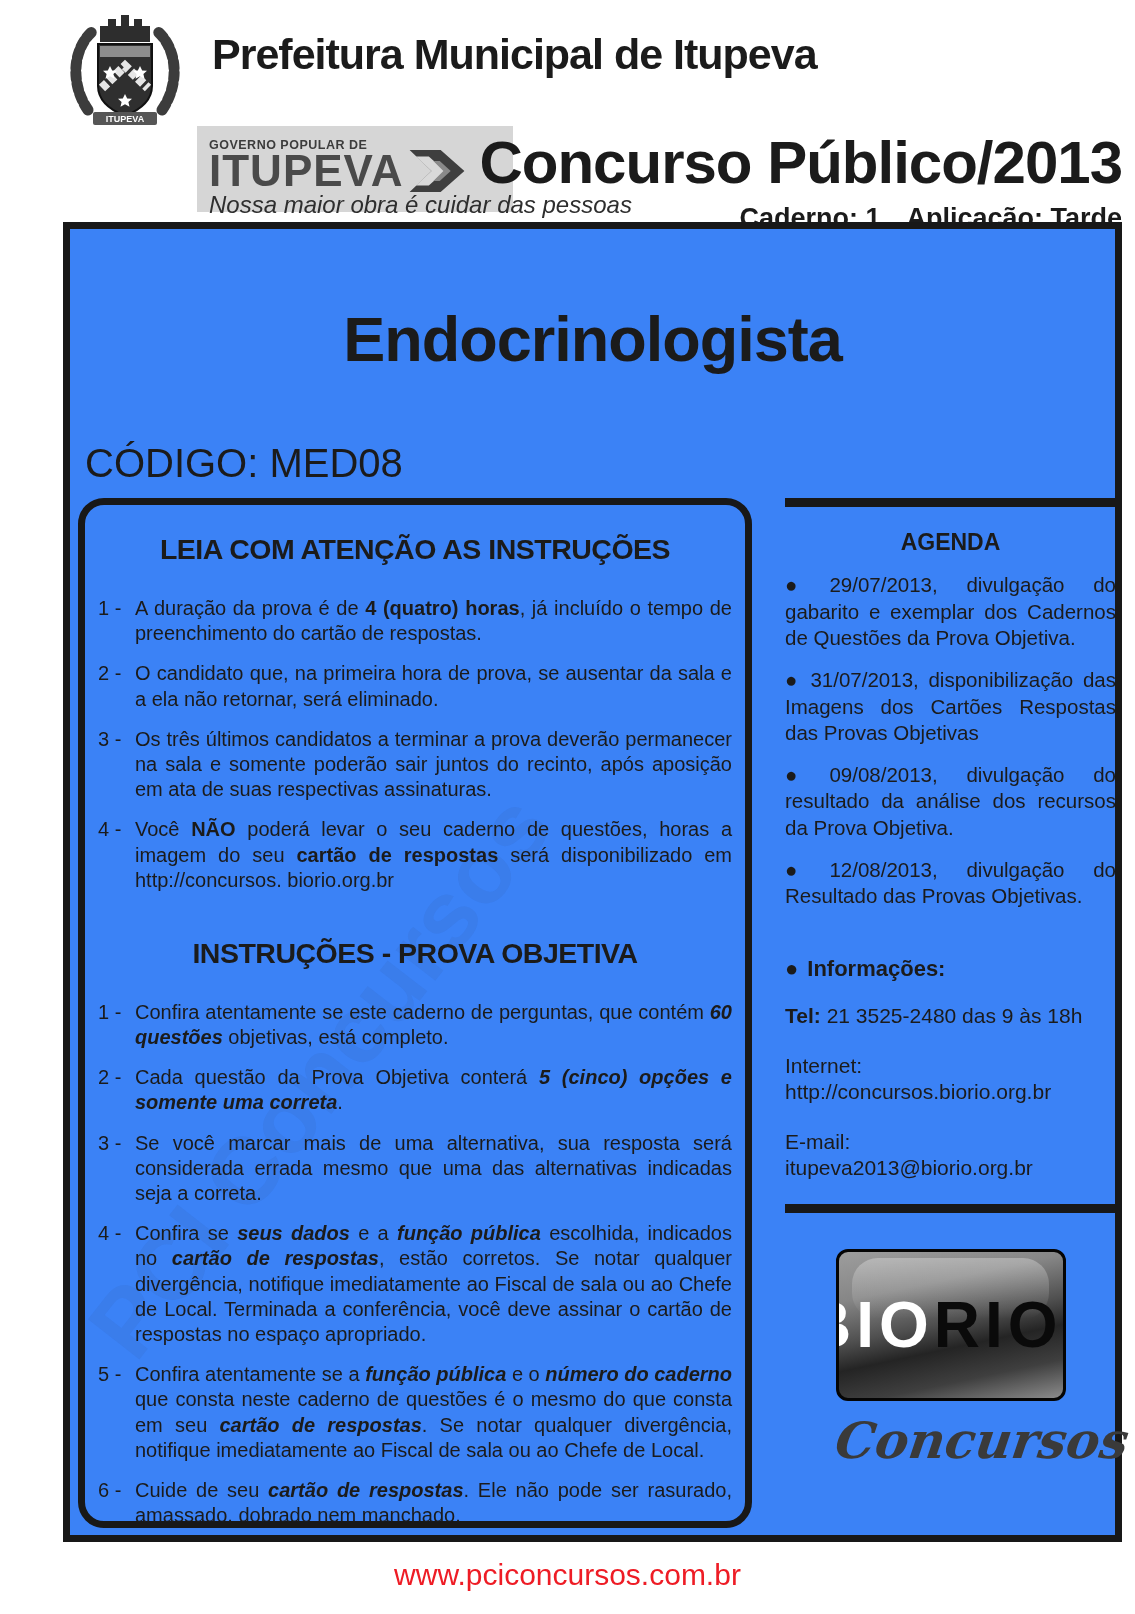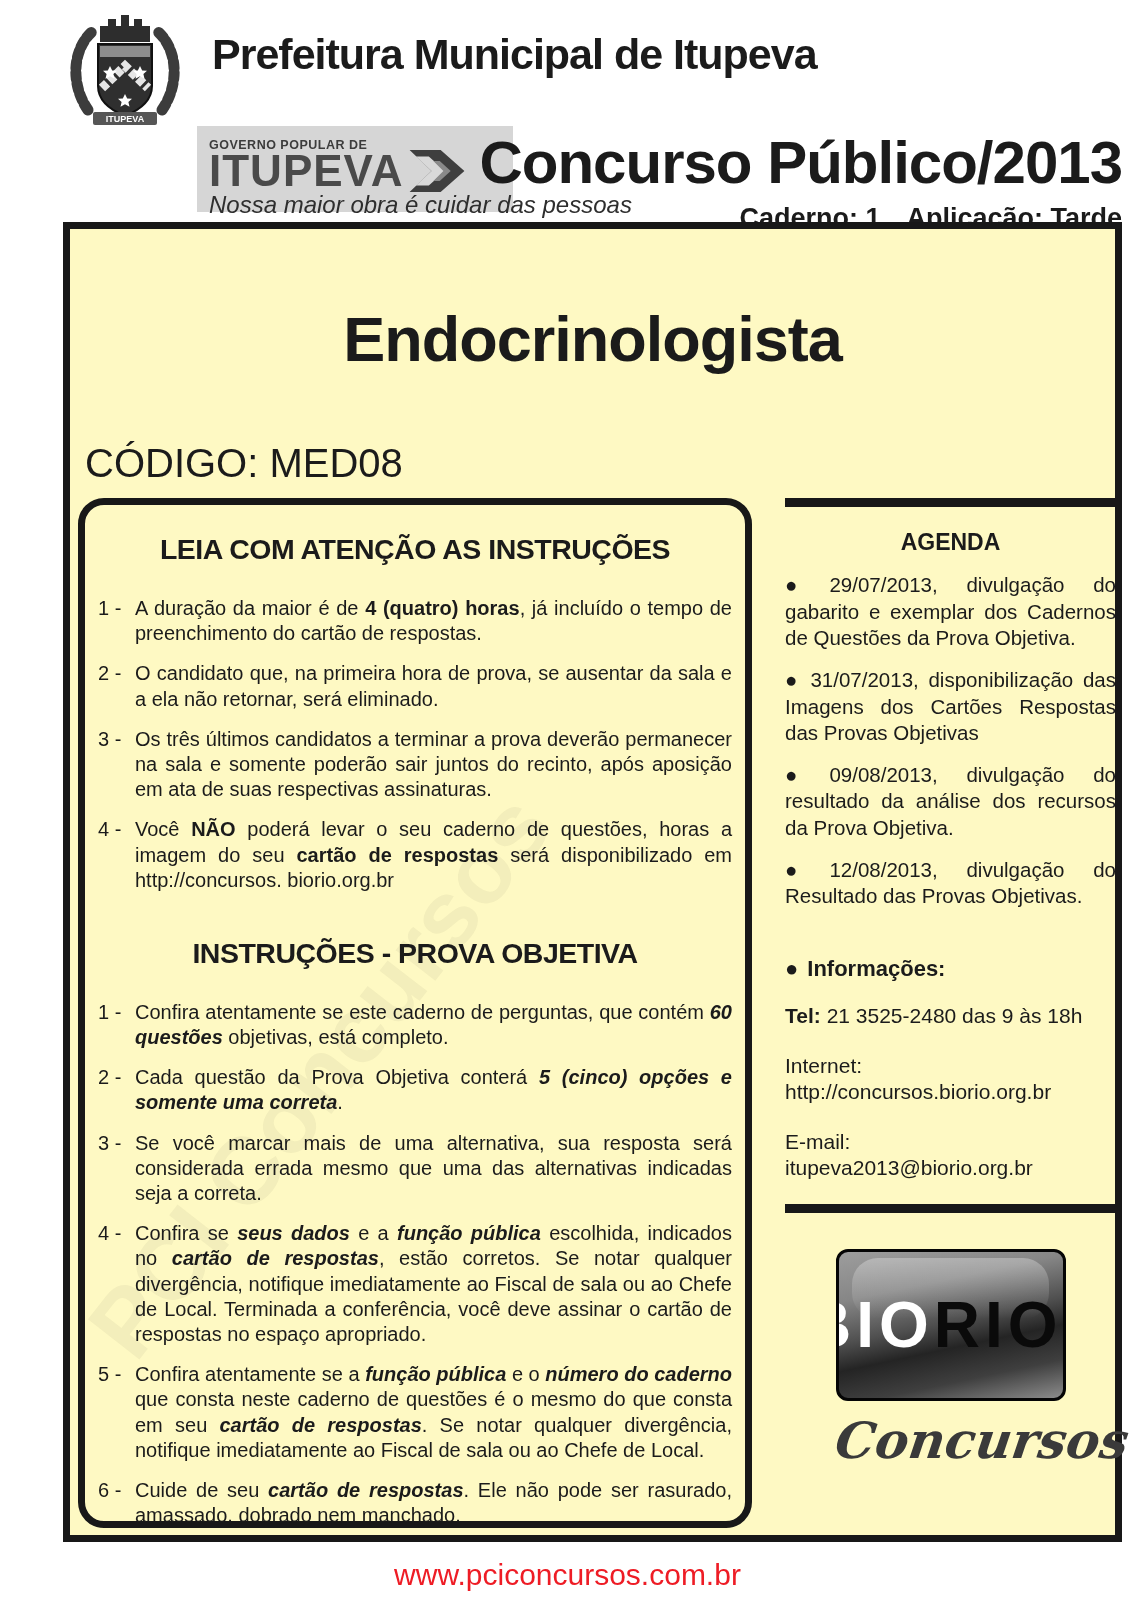--- a/index.html
+++ b/index.html
@@ -19,21 +19,21 @@
   .itu-arrow{width:56px;height:42px;}
   .slogan{font-size:24px;font-style:italic;color:#2e2e2e;margin-top:-1px;white-space:nowrap;}
 
   .header-right{right:13px;top:128px;text-align:right;}
   .concurso{font-size:60px;font-weight:bold;letter-spacing:-1px;white-space:nowrap;}
   .caderno-line{font-size:27px;font-weight:bold;margin-top:6px;}
   .caderno-line .sp{display:inline-block;width:26px;}
 
   
   .outer-box{left:63px;top:222px;width:1059px;height:1320px;border:7px solid #181818;
-             box-sizing:border-box;background:#fef9c3;}
+             box-sizing:border-box;background:#3b82f6;}
   .exam-title{left:0;right:0;top:74px;text-align:center;font-size:63px;font-weight:bold;letter-spacing:-1px;}
   .exam-code{left:15px;top:212px;font-size:40px;font-weight:normal;letter-spacing:0;}
 
   
   .inst-box{left:8px;top:269px;width:674px;height:1030px;border:7px solid #181818;
             border-radius:26px;box-sizing:border-box;padding:22px 13px 0 13px;background:transparent;}
   .inst-heading{text-align:center;font-size:28.5px;font-weight:bold;margin:6px 0 30px 0;letter-spacing:-.5px;}
   .inst-heading.second{margin:44px 0 30px 0;}
   .num-item{display:flex;margin-bottom:15px;font-size:20px;line-height:1.26;text-align:justify;}
   .num-item .num{flex:0 0 37px;white-space:nowrap;}
@@ -119,21 +119,21 @@
 
 <div class="abs outer-box">
   <div class="abs exam-title">Endocrinologista</div>
   <div class="abs exam-code">CÓDIGO: MED08</div>
 
   <div class="abs inst-box">
     <div class="inst-heading">LEIA COM ATENÇÃO AS INSTRUÇÕES</div>
     <div>
         <div class="num-item">
           <span class="num">1 -</span>
-          <span class="ibody"><span>A duração da maior é de </span><span class="s-b">4 (quatro) horas</span><span>, já incluído o tempo de preenchimento do cartão de respostas.</span></span>
+          <span class="ibody"><span>A duração da prova é de </span><span class="s-b">4 (quatro) horas</span><span>, já incluído o tempo de preenchimento do cartão de respostas.</span></span>
         </div>
         <div class="num-item">
           <span class="num">2 -</span>
           <span class="ibody"><span>O candidato que, na primeira hora de prova, se ausentar da sala e a ela não retornar, será eliminado.</span></span>
         </div>
         <div class="num-item">
           <span class="num">3 -</span>
           <span class="ibody"><span>Os três últimos candidatos a terminar a prova deverão permanecer na sala e somente poderão sair juntos do recinto, após aposição em ata de suas respectivas assinaturas.</span></span>
         </div>
         <div class="num-item">

